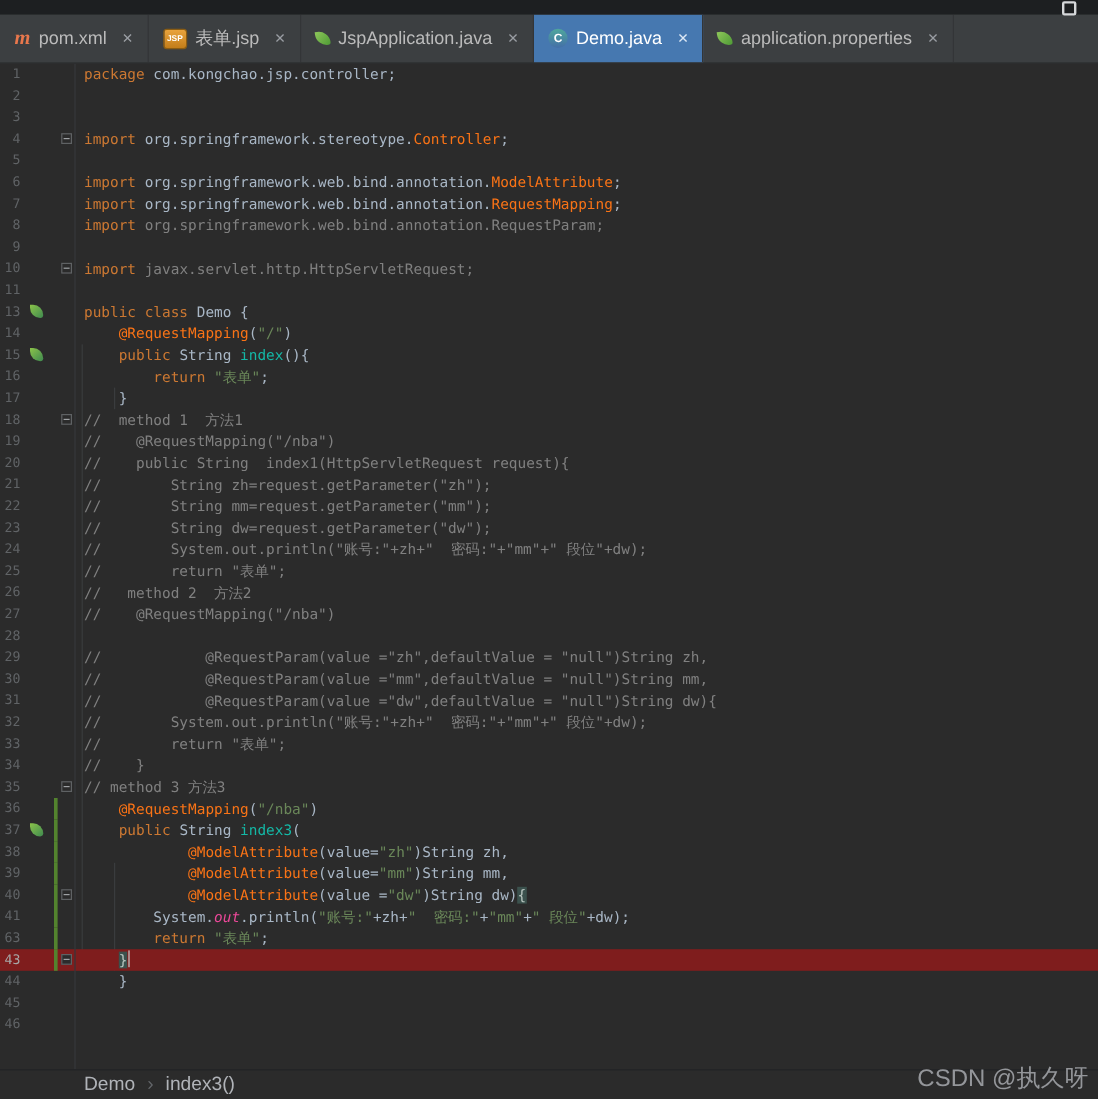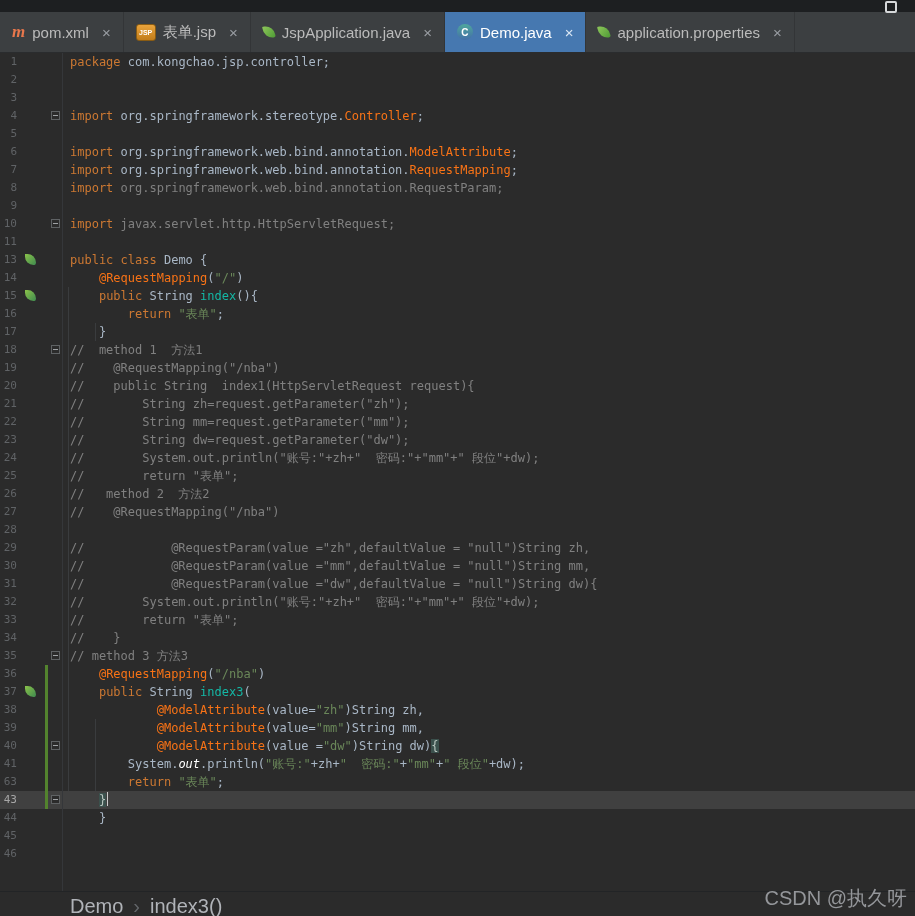--- a/index.html
+++ b/index.html
@@ -18,40 +18,40 @@
   .ticon.maven{color:#e8774c;font-weight:700;font-style:italic;font-size:17px;font-family:"Liberation Serif",serif;}
   .ticon.jsp{width:18px;height:15px;background:linear-gradient(#e9a33c,#c27d1a);color:#fff;font-size:7px;font-weight:bold;border-radius:3px;border:1px solid #8a5c13;}
   .ticon.spring{width:12px;height:12px;background:linear-gradient(135deg,#8ec75a,#4e9a35);border-radius:0 100% 20% 100%;transform:rotate(-8deg);}
   .ticon.class{width:16px;height:16px;border-radius:50%;background:linear-gradient(#4fa79c 0%,#436fa8 100%);color:#fff;font-size:10px;font-weight:700;}
   
   .editor{position:relative;height:864px;background:#2b2b2b;font-family:"DejaVu Sans Mono","Liberation Mono",monospace;font-size:12px;line-height:18px;overflow:hidden;}
   .gutter-sep{position:absolute;left:62px;top:0;height:100%;width:1px;background:#35373a;z-index:3;}
   .guide{position:absolute;width:1px;background:#3a3c3e;z-index:0;}
   .lines{position:relative;z-index:1;}
   .line{display:flex;height:18px;position:relative;}
-  .line.hl{background:#404040;}
+  .line.hl{background:#7f1d1d;}
   .gut{flex:0 0 64px;position:relative;}
   .num{position:absolute;left:0;width:17px;text-align:right;color:#606366;font-size:11px;line-height:18px;}
   .line.hl .num{color:#a7a7a7;}
   .vcs{position:absolute;left:45px;top:0;width:3px;height:18px;background:#53832e;}
   .gicon{position:absolute;left:25px;top:3px;width:11px;height:11px;background:linear-gradient(135deg,#8bc34a,#3f8a4f);border-radius:0 100% 30% 100%;}
   .fold{position:absolute;left:51px;top:4px;width:9px;height:9px;border:1px solid #5f6264;background:#2b2b2b;box-sizing:border-box;}
   .fold::after{content:"";position:absolute;left:1px;right:1px;top:3px;height:1px;background:#9fa2a5;}
   .code{padding-left:6px;white-space:pre;position:relative;z-index:2;color:#a9b7c6;}
   .tok.kw{color:#cc7832;}
   .tok.pl{color:#a9b7c6;}
   .tok.str{color:#6a8759;}
   .tok.cm{color:#808080;}
   .tok.ann{color:#f97316;}
   .tok.meth{color:#14b8a6;}
-  .tok.fld{color:#ffffff;font-style:italic;margin-top:12px;}
+  .tok.fld{color:#ec4899;font-style:italic;margin-top:12px;}
   .tok.brace{background:#3b514d;color:#b9c6c0;}
   .caret{display:inline-block;width:1px;height:14px;background:#cccccc;vertical-align:-2px;margin-left:1px;}
   
-  .crumbs{position:absolute;left:0;right:0;bottom:0;height:21px;background:#2b2b2b;border-top:1px solid #222426;display:flex;align-items:flex-start;padding:3px 0 0 70px;gap:10px;font-size:20px;color:#b0b3b8;overflow:hidden;z-index:4;}
+  .crumbs{position:absolute;left:0;right:0;bottom:0;height:21px;background:#2b2b2b;border-top:1px solid #222426;display:flex;align-items:flex-start;padding:3px 0 0 70px;gap:10px;font-size:16px;color:#b0b3b8;overflow:hidden;z-index:4;}
   .bsep{color:#63666a;}
   .watermark{position:absolute;right:8px;bottom:4px;font-size:20px;color:#94969a;z-index:6;}
 </style>
 </head>
 <body>
 
 <div class="app">
   <div class="titlebar">
     <span class="win-icon"></span>
   </div>

